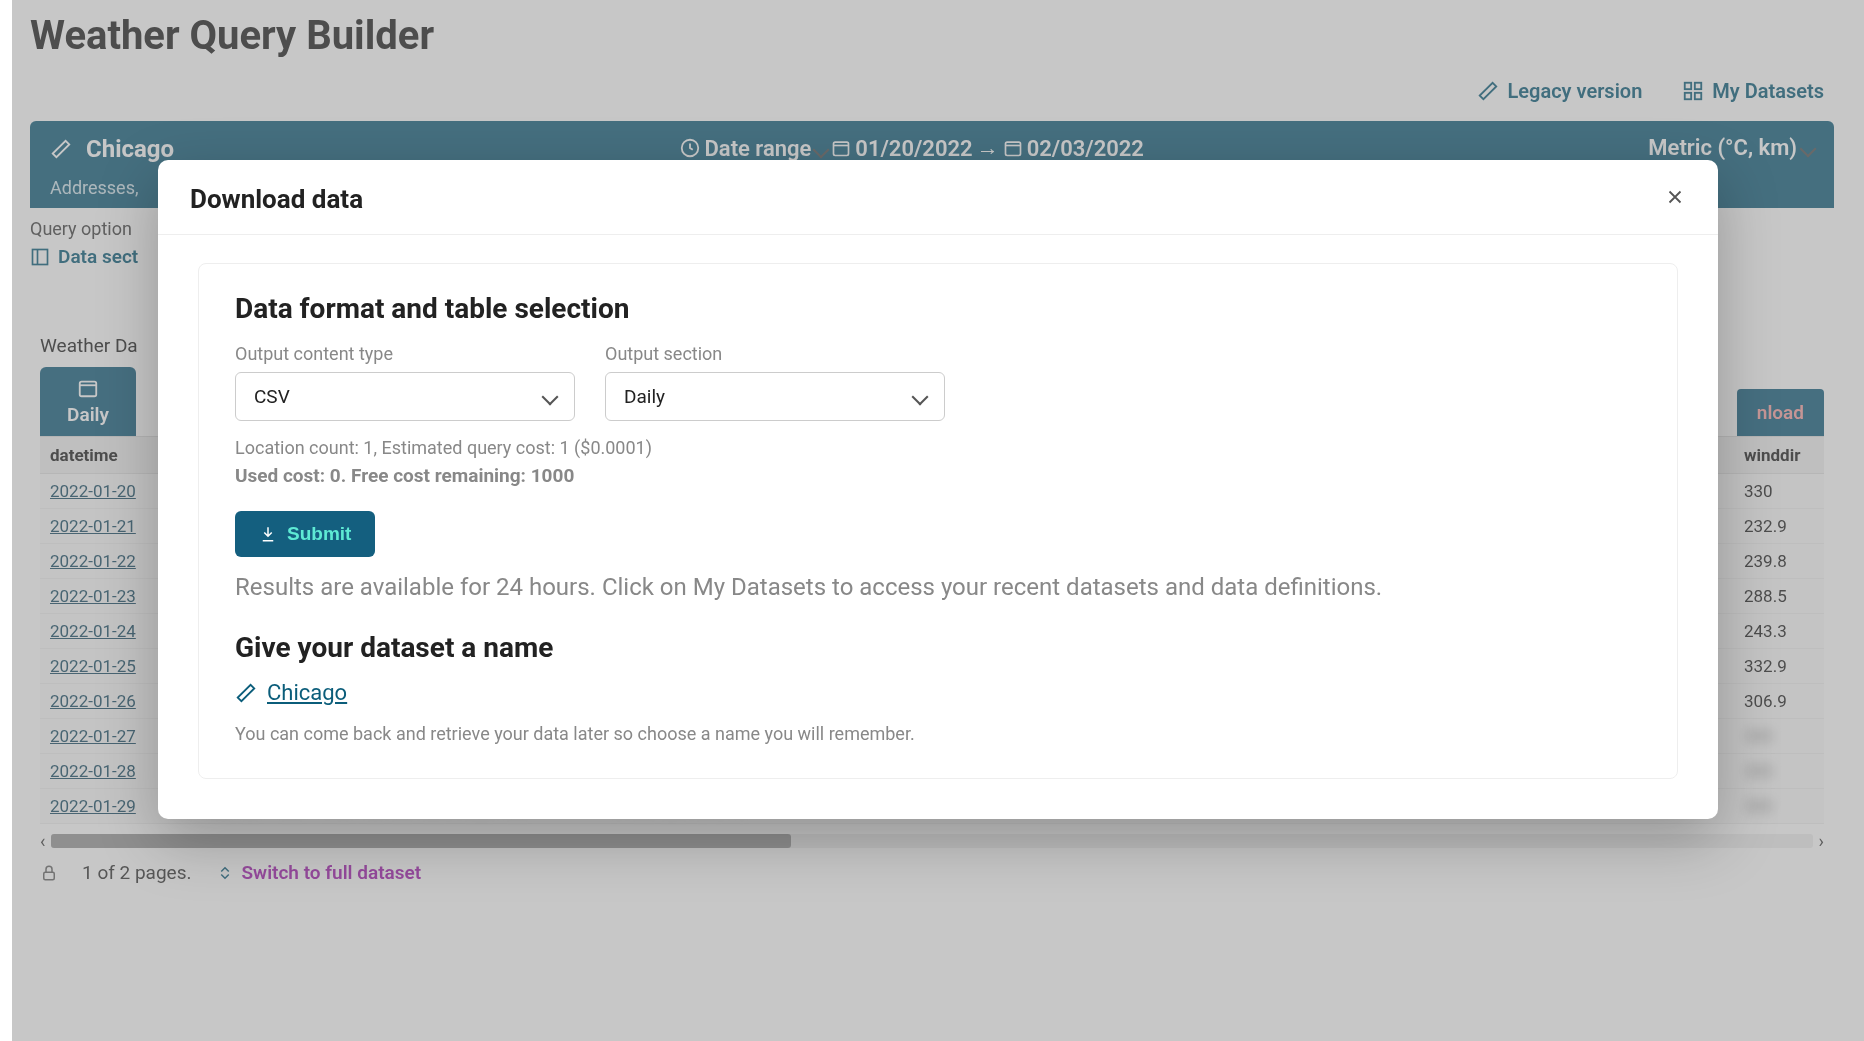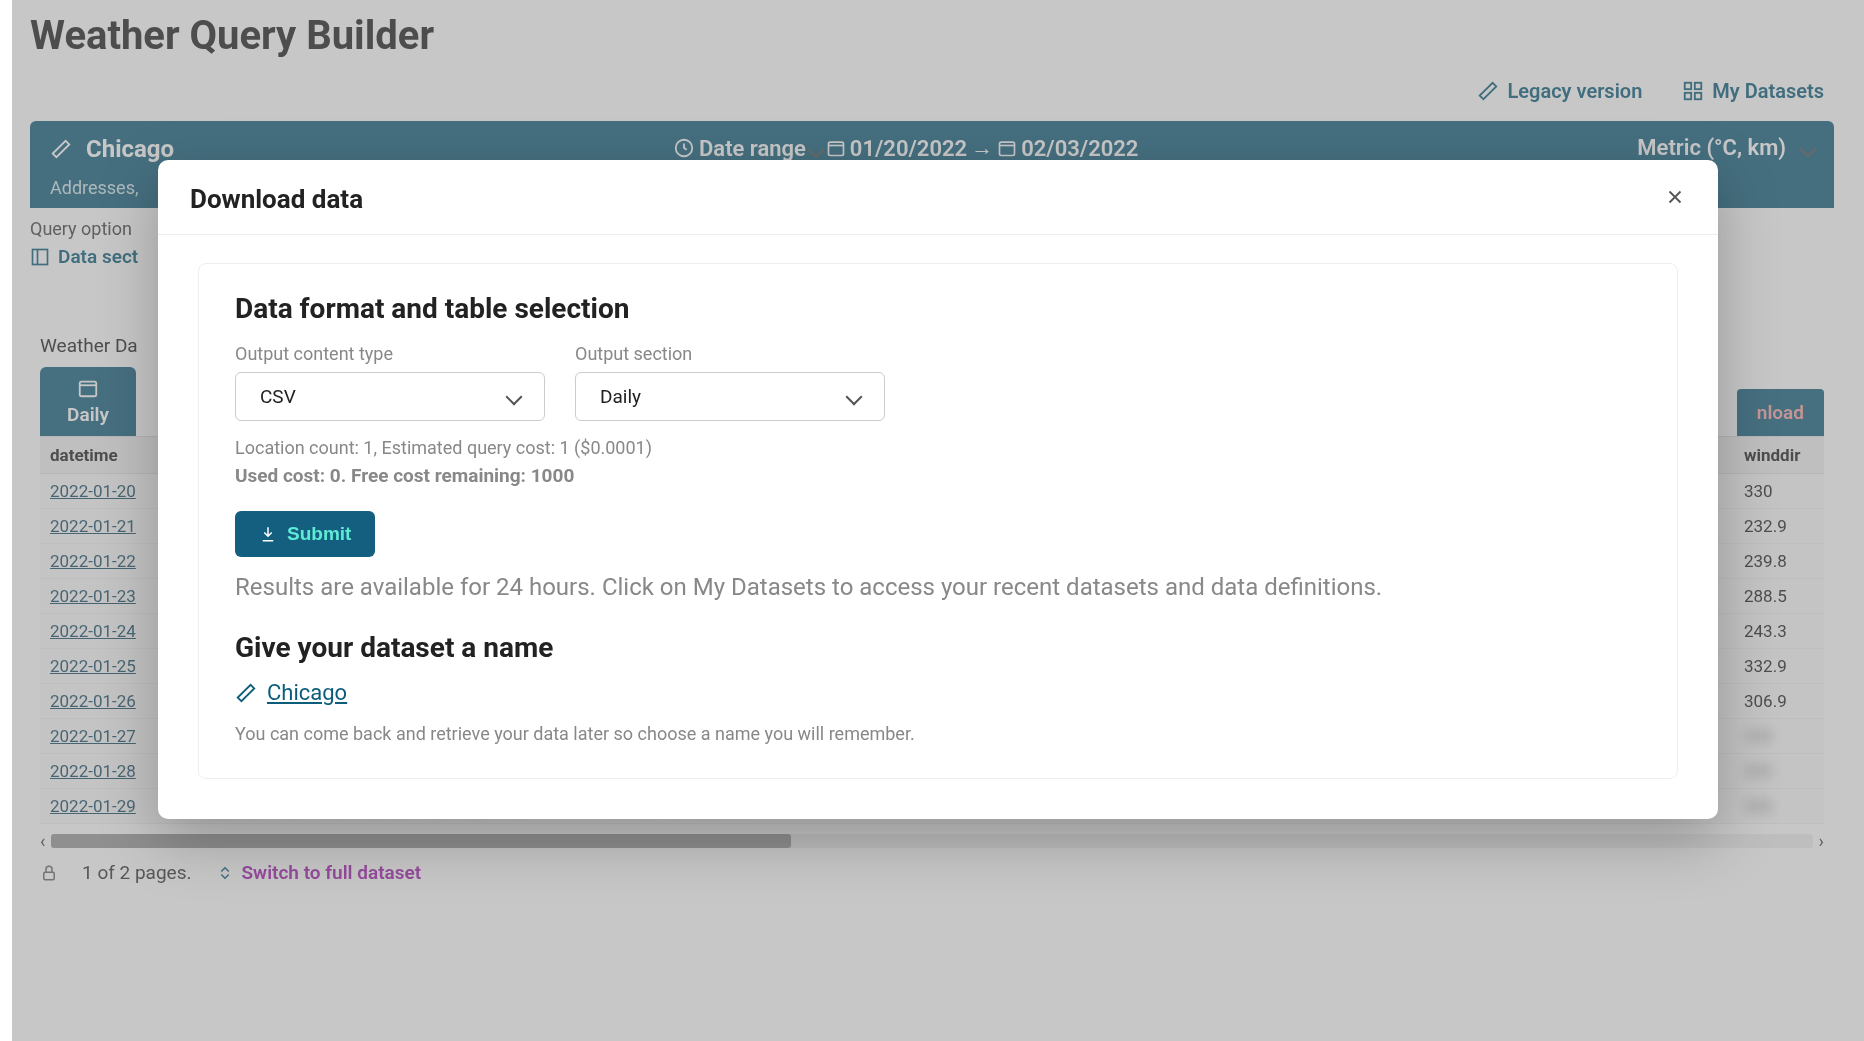--- a/index.html
+++ b/index.html
@@ -42,21 +42,21 @@
     padding: 14px 20px 10px 20px;
     display:flex;
     align-items:flex-start;
     justify-content:space-between;
   }
   .query-bar .loc { display:flex; align-items:flex-start; gap:14px; flex-direction:column;}
   .query-bar .loc-row{display:flex; align-items:center; gap:14px;}
   .query-bar .loc-name { font-size:24px; font-weight:700; }
   .query-bar .addr { font-size:18px; color:#cfe3eb; }
   .query-bar .daterange { display:flex; align-items:center; gap:4px; font-size:22px; font-weight:600;}
-  .query-bar .units { font-size:22px; font-weight:600; display:flex; align-items:center; gap:16px;}
+  .query-bar .units { font-size:22px; font-weight:600; display:flex; align-items:center; gap:5px;}
   .query-bar svg { stroke:#fff; }
 
   .query-opts-row{
     padding: 10px 30px 0 30px;
     color:#444;
     font-size:18px;
   }
   .datasections-row{
     padding: 6px 30px;
     color:#0b5d7a;
@@ -178,24 +178,24 @@
   .modal-body{ padding:28px 40px 40px 40px; }
   .card{
     border:1px solid #eee;
     border-radius:8px;
     padding:28px 36px 34px 36px;
   }
   .card h3{font-size:28px; font-weight:700; margin-bottom:18px;}
   .selects-row{display:flex; gap:30px;}
   .sel-group label{display:block; color:#888; font-size:18px; margin-bottom:8px;}
   .sel{
-    width:310px;
+    width:340px;
     border:1px solid #ccc;
     border-radius:6px;
-    padding:12px 24px;
+    padding:12px 18px;
     font-size:19px;
     display:flex;
     justify-content:space-between;
     align-items:center;
     cursor:pointer;
   }
   .cost-line{color:#888; font-size:18px; margin-top:16px;}
   .cost-line2{color:#888; font-size:19px; font-weight:700; margin-top:6px;}
   .submit-btn{
     margin-top:24px;

